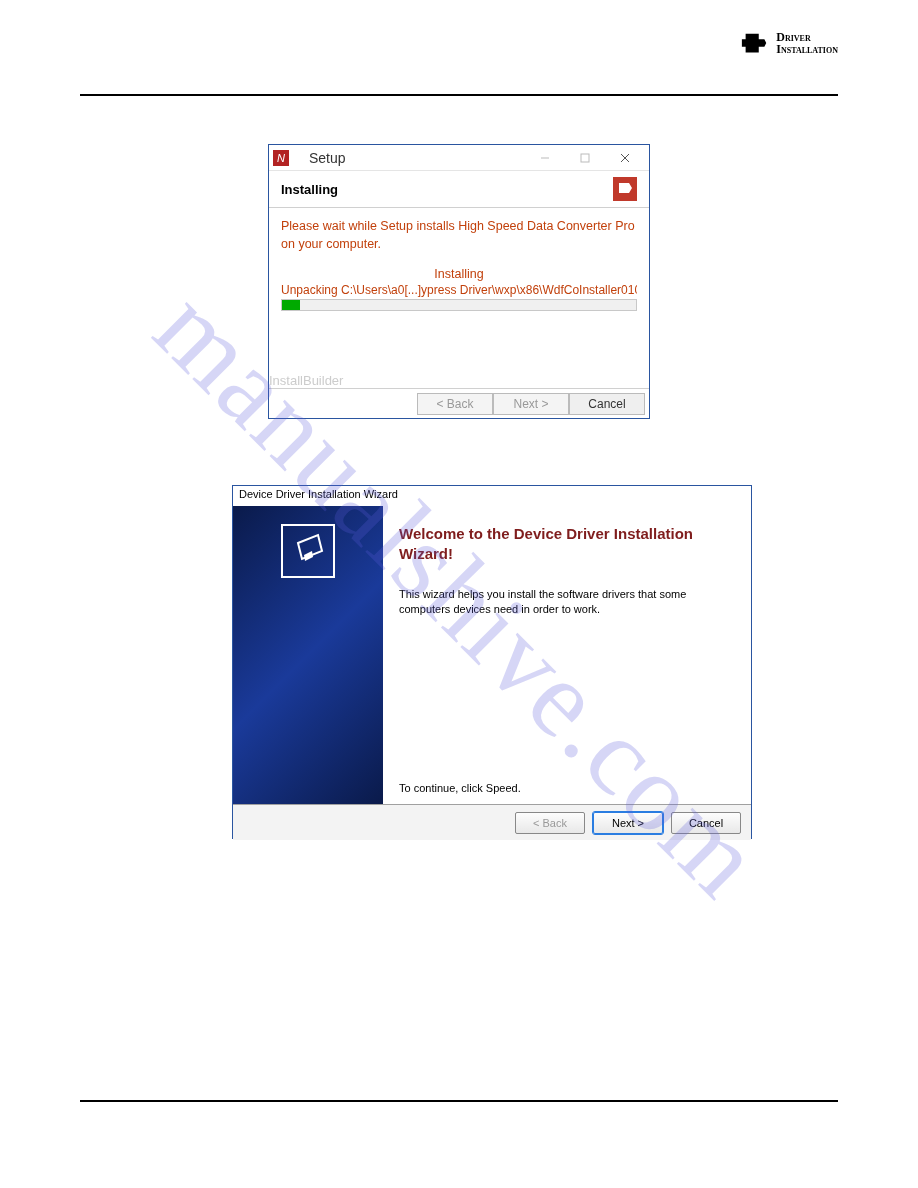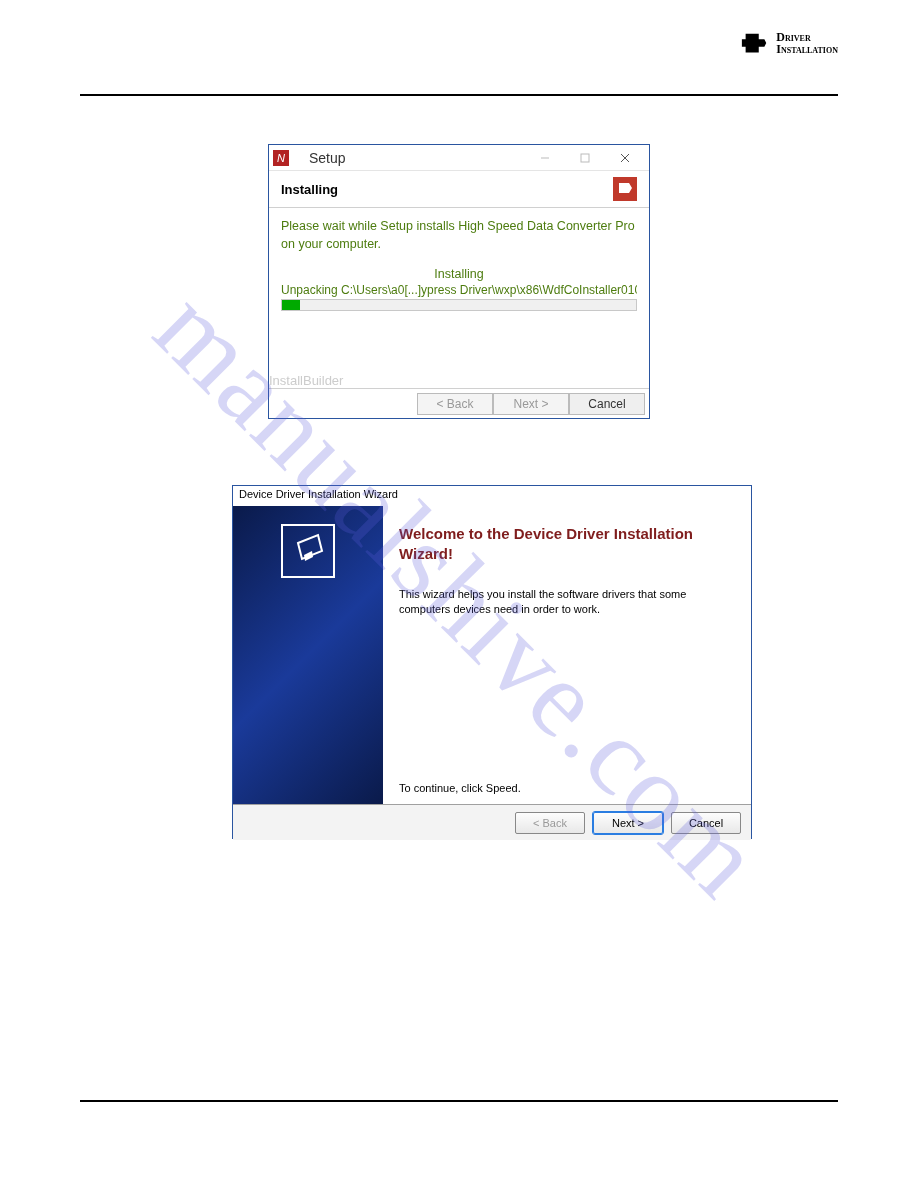--- a/index.html
+++ b/index.html
@@ -112,21 +112,21 @@
   .dlg1-header-icon {
     width: 24px; height: 24px;
     background: #c0392b;
     display: flex;
     align-items: center;
     justify-content: center;
   }
   .dlg1-body {
     padding: 10px 12px 4px 12px;
     font-size: 12.5px;
-    color: #4d7c0f;
+    color: #c2410c;
   }
   .dlg1-msg { margin-bottom: 14px; line-height: 1.4; }
   .dlg1-status-title { text-align: center; margin-bottom: 2px; }
   .dlg1-status-path { font-size: 12px; margin-bottom: 2px; white-space: nowrap; overflow: hidden; }
   .dlg1-progress {
     width: 100%; height: 12px;
     border: 1px solid #c8c8c8;
     background: #f0f0f0;
     position: relative;
   }

